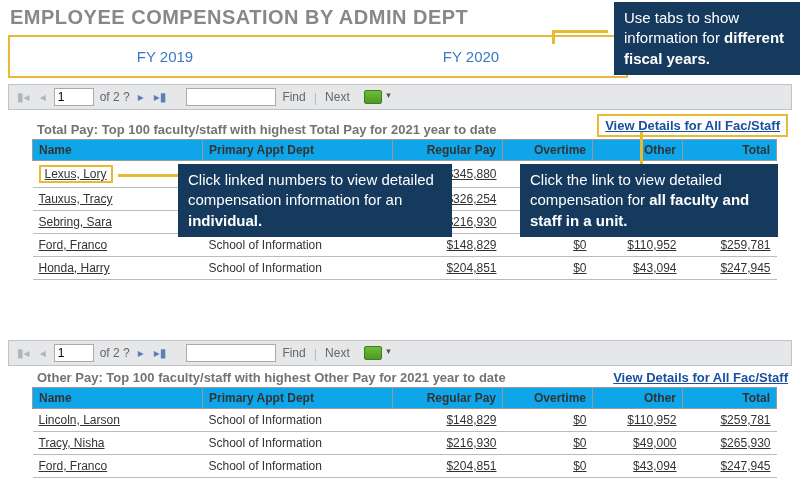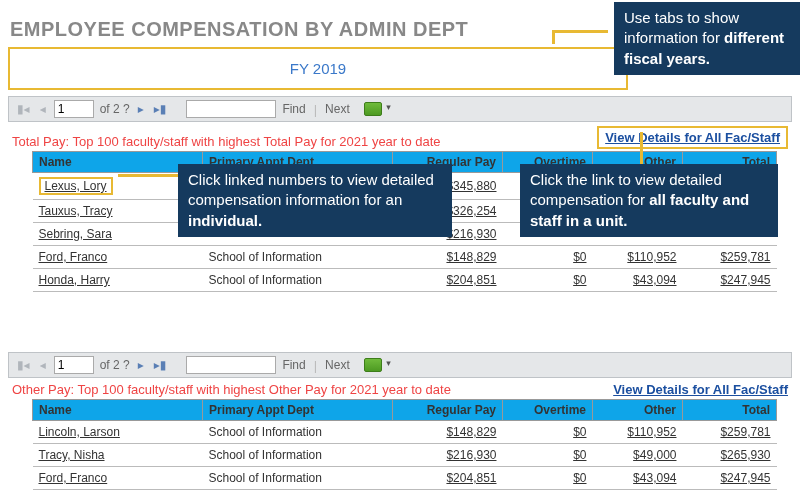--- a/index.html
+++ b/index.html
@@ -10,21 +10,21 @@
     overflow: hidden;
     background: #fff;
     font-size: 13px;
     color: #333;
     position: relative;
   }
   .title {
     font-size: 20px;
     font-weight: bold;
     color: #888;
-    padding: 18px 10px 4px 10px;
+    padding: 6px 10px 4px 10px;
     letter-spacing: 0.5px;
   }
   .tabs-wrap {
     border: 2px solid #e8b933;
     margin: 2px 8px 6px 8px;
     padding: 4px 4px;
     display: flex;
     gap: 4px;
     width: 620px;
   }
@@ -94,23 +94,24 @@
     right:-10px; top:-1px;
     font-size:9px; color:#555;
   }
   .section-head {
     display: flex;
     justify-content: space-between;
     align-items: flex-end;
     margin: 2px 12px 0 12px;
   }
   .section-title {
-    font-weight: normal;
+    font-weight: bold;
     font-size: 13px;
-    color: #ef4444;
+    color: #737373;
+    margin-left: 25px;
   }
   .details-link-wrap {
     border: 2px solid #e8b933;
     padding: 2px 6px;
   }
   .details-link {
     color: #1b4fa0;
     text-decoration: underline;
     font-weight: bold;
     font-size: 13px;
@@ -174,20 +175,21 @@
   .col-oth  { width: 90px; }
   .col-tot  { width: 94px; }
 </style>
 </head>
 <body>
 
 <div class="title">EMPLOYEE COMPENSATION BY ADMIN DEPT</div>
 
 <div class="tabs-wrap">
   <div class="tab tab-inactive">FY 2019</div>
+  <div class="tab tab-inactive">FY 2020</div>
 </div>
 
 <div class="toolbar">
   <span class="tb-btn disabled">▮◂</span>
   <span class="tb-btn disabled">◂</span>
   <input class="tb-input" value="1" style="">
   <span class="tb-text">of 2 ?</span>
   <span class="tb-btn">▸</span>
   <span class="tb-btn">▸▮</span>
   <input class="tb-search" style="">

